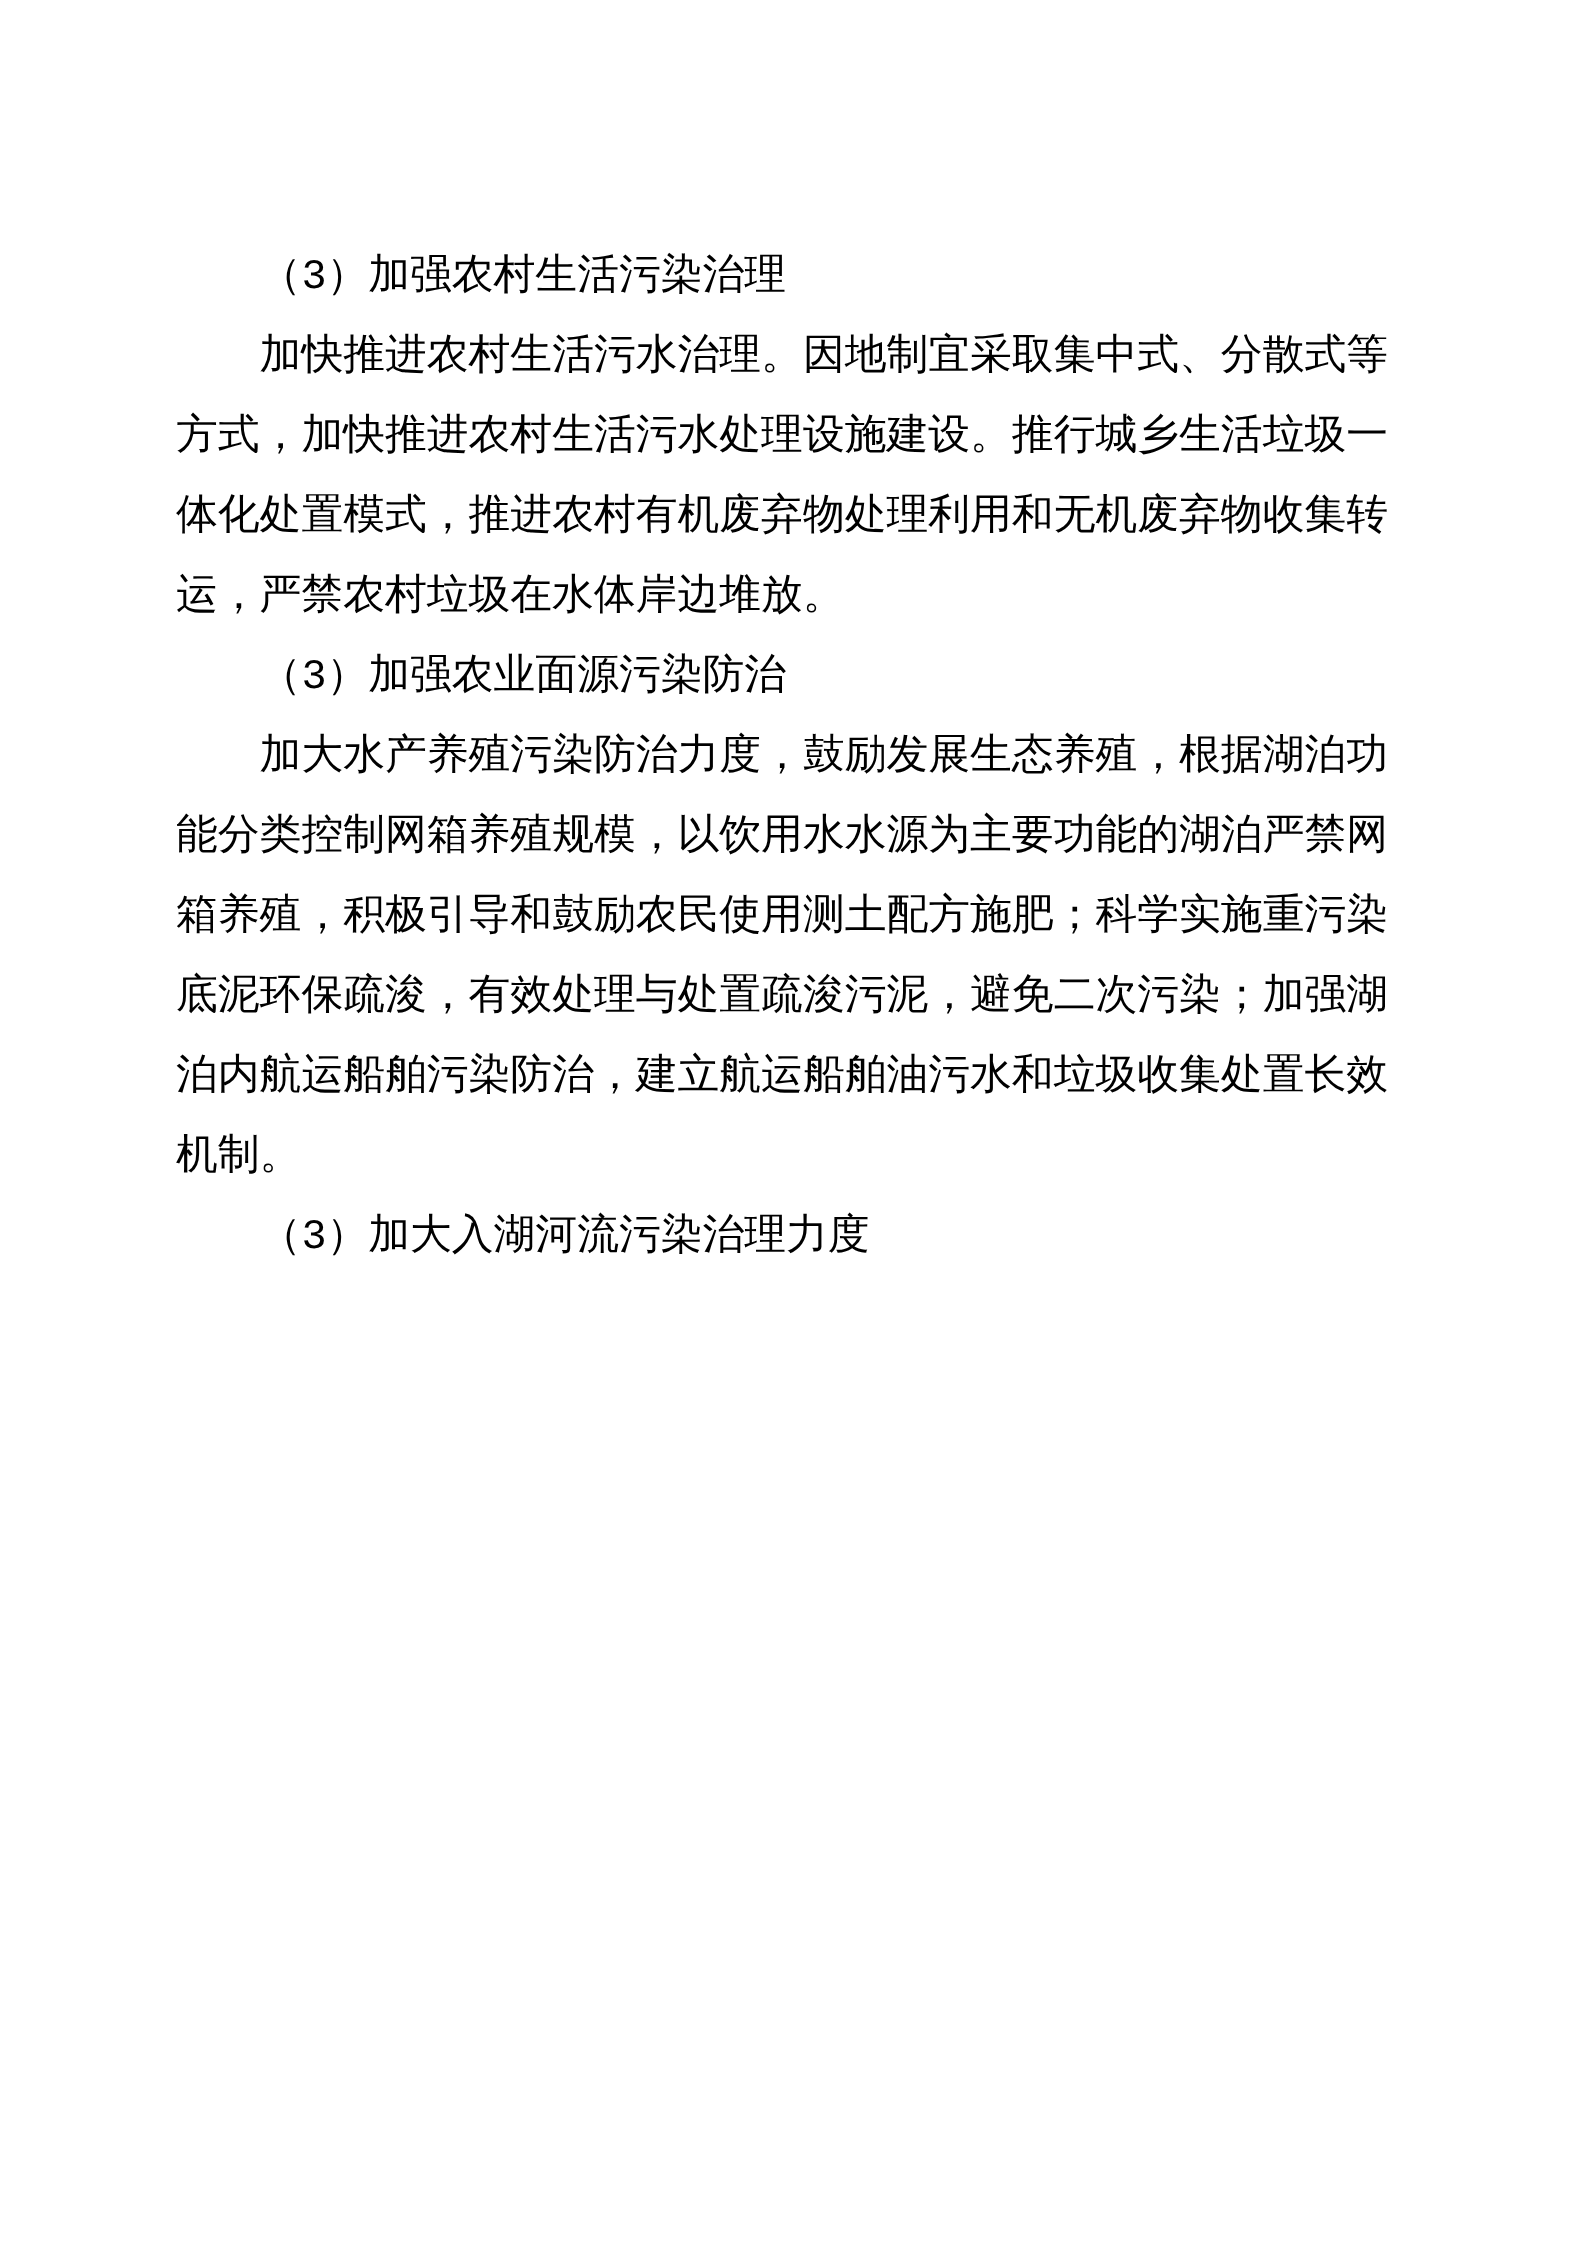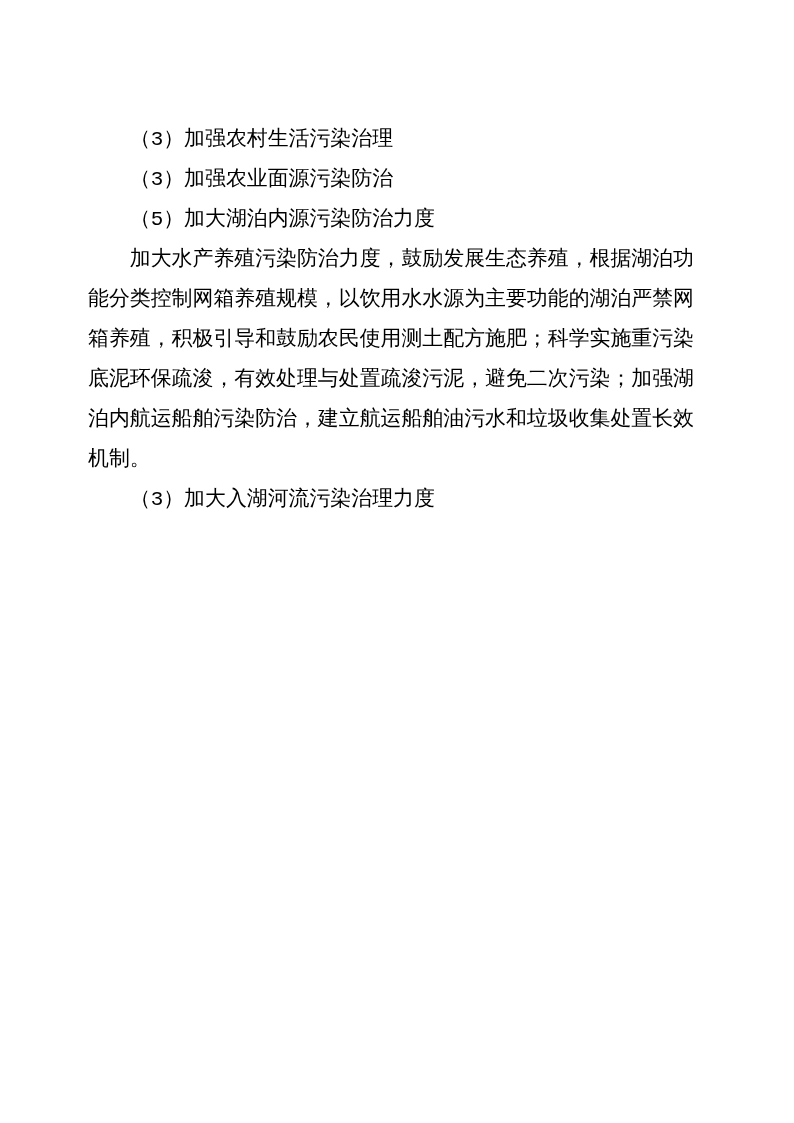--- a/index.html
+++ b/index.html
@@ -42,23 +42,23 @@
     letter-spacing: 2px;
     color: #000000;
   }
 </style>
 </head>
 <body>
 
 <div class="page">
   <div class="content">
     <p>（3）加强农村生活污染治理</p>
+    <p>加快推进农村生活污水治理。因地制宜采取集中式、分散式等方式，加快推进农村生活污水处理设施建设。推行城乡生活垃圾一体化处置模式，推进农村有机废弃物处理利用和无机废弃物收集转运，严禁农村垃圾在水体岸边堆放。</p>
 
     <p>（3）加强农业面源污染防治</p>
 
-    <p>（5）加大湖泊内源污染防治力度</p>
     <p>加大水产养殖污染防治力度，鼓励发展生态养殖，根据湖泊功能分类控制网箱养殖规模，以饮用水水源为主要功能的湖泊严禁网箱养殖，积极引导和鼓励农民使用测土配方施肥；科学实施重污染底泥环保疏浚，有效处理与处置疏浚污泥，避免二次污染；加强湖泊内航运船舶污染防治，建立航运船舶油污水和垃圾收集处置长效机制。</p>
 
     <p>（3）加大入湖河流污染治理力度</p>
   </div>
 
   <div class="footer">— 17 —</div>
 </div>
 
 </body></html>

